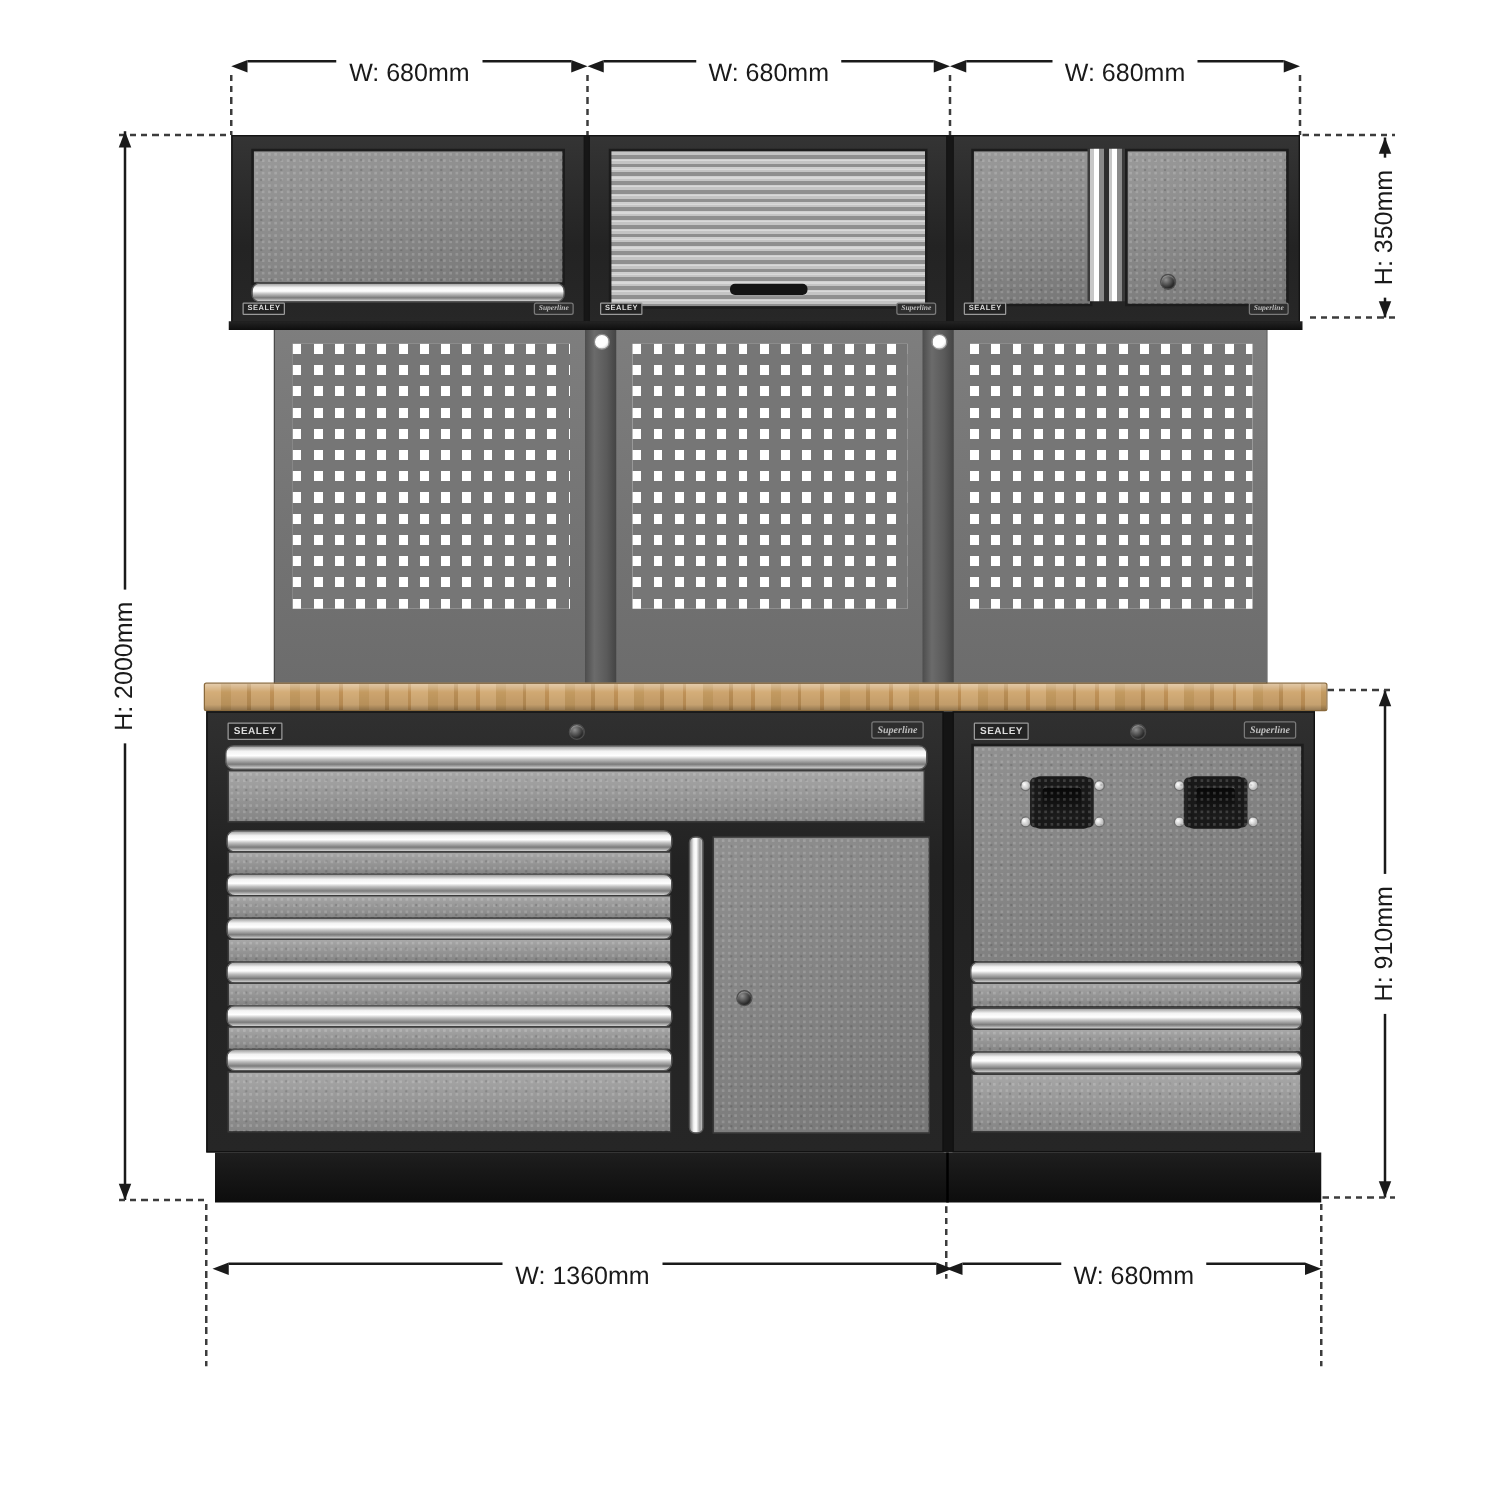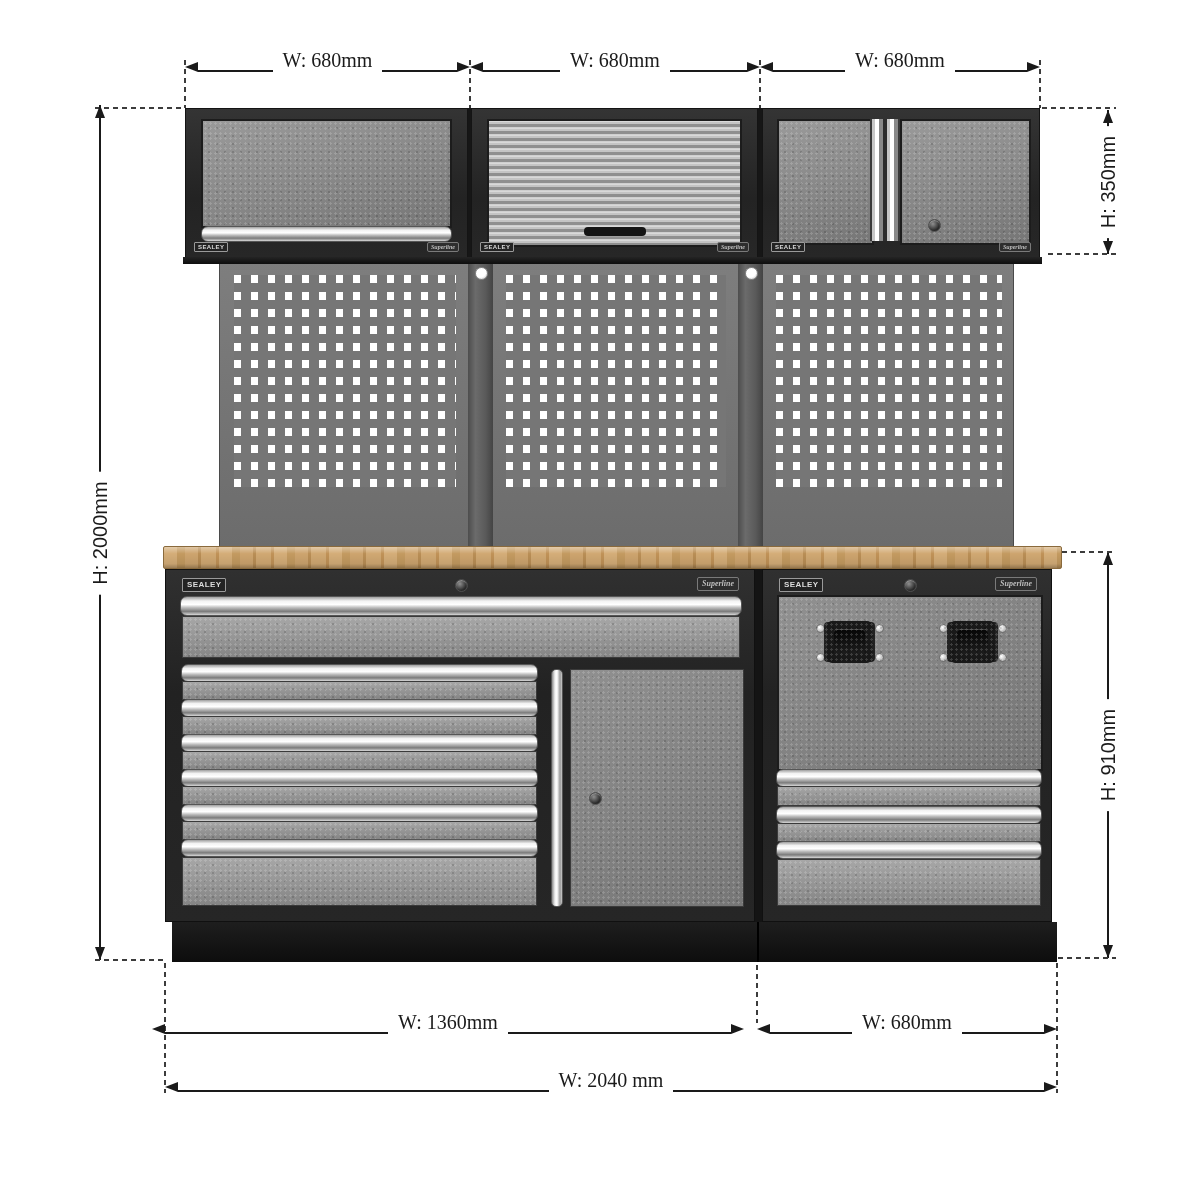--- a/index.html
+++ b/index.html
@@ -1,20 +1,20 @@
 <!DOCTYPE html>
 <html style="--ink: #1a1a1a; --frame: #272727; --peg: #767676; --wood: #c9a168; --plinth: #131313; --chrome: #e9e9e9;"><head>
 <meta charset="utf-8">
 <style>
   html,body{margin:0;padding:0;background:#fff;}
   .canvas{position:relative;width:1200px;height:1200px;background:#fff;overflow:hidden;
           font-family:"Liberation Sans",sans-serif;color:#1a1a1a;}
 
   
-  .hdim{position:absolute;height:24px;display:flex;align-items:flex-end;font-family:Liberation Serif, serif;}
+  .hdim{position:absolute;height:24px;display:flex;align-items:flex-start;}
   .hdim .ln{flex:1;height:1.6px;background:var(--ink,#1a1a1a);}
   .ah{width:0;height:0;flex:0 0 auto;}
   .al{border-top:5.5px solid transparent;border-bottom:5.5px solid transparent;border-right:13px solid var(--ink,#1a1a1a);}
   .ar{border-top:5.5px solid transparent;border-bottom:5.5px solid transparent;border-left:13px solid var(--ink,#1a1a1a);}
   .lbl{padding:0 10px;font-size:20px;white-space:nowrap;color:var(--ink,#1a1a1a);}
   .vdim{position:absolute;width:0;}
   .vdim .vln{position:absolute;left:-0.8px;top:0;bottom:0;width:1.6px;background:var(--ink,#1a1a1a);}
   .vdim .at{position:absolute;top:0;left:-5.5px;width:0;height:0;border-left:5.5px solid transparent;border-right:5.5px solid transparent;border-bottom:13px solid var(--ink,#1a1a1a);}
   .vdim .ab{position:absolute;bottom:0;left:-5.5px;width:0;height:0;border-left:5.5px solid transparent;border-right:5.5px solid transparent;border-top:13px solid var(--ink,#1a1a1a);}
   .vlbl{position:absolute;top:50%;left:0;transform:translate(-50%,-50%) rotate(-90deg);background:#fff;
@@ -249,36 +249,29 @@
     <span class="ab"></span>
     <span class="vlbl">H: 910mm</span>
   </div>
   <div class="hdash" style="left:1062px;top:551px;width:54px"></div>
   <div class="hdash" style="left:1058px;top:957px;width:58px"></div>
 
   <div class="vdash" style="left:164px;top:963px;height:130px"></div>
   <div class="vdash" style="left:756px;top:965px;height:58px"></div>
   <div class="vdash" style="left:1056px;top:963px;height:130px"></div>
 
-  <div class="hdim" style="left:152px;top:1010px;width:592px">
+  <div class="hdim" style="left:170px;top:1010px;width:592px">
     <span class="ah al"></span>
       <span class="ln"></span>
     <span class="lbl">W: 1360mm</span>
     <span class="ln"></span>
       <span class="ah ar"></span>
   </div>
   <div class="hdim" style="left:757px;top:1010px;width:300px">
     <span class="ah al"></span>
       <span class="ln"></span>
     <span class="lbl">W: 680mm</span>
     <span class="ln"></span>
       <span class="ah ar"></span>
   </div>
-  <div class="hdim" style="left:165px;top:1068px;width:892px">
-    <span class="ah al"></span>
-      <span class="ln"></span>
-    <span class="lbl">W: 2040 mm</span>
-    <span class="ln"></span>
-      <span class="ah ar"></span>
-  </div>
 
 
 </div>
 
 </body></html>

